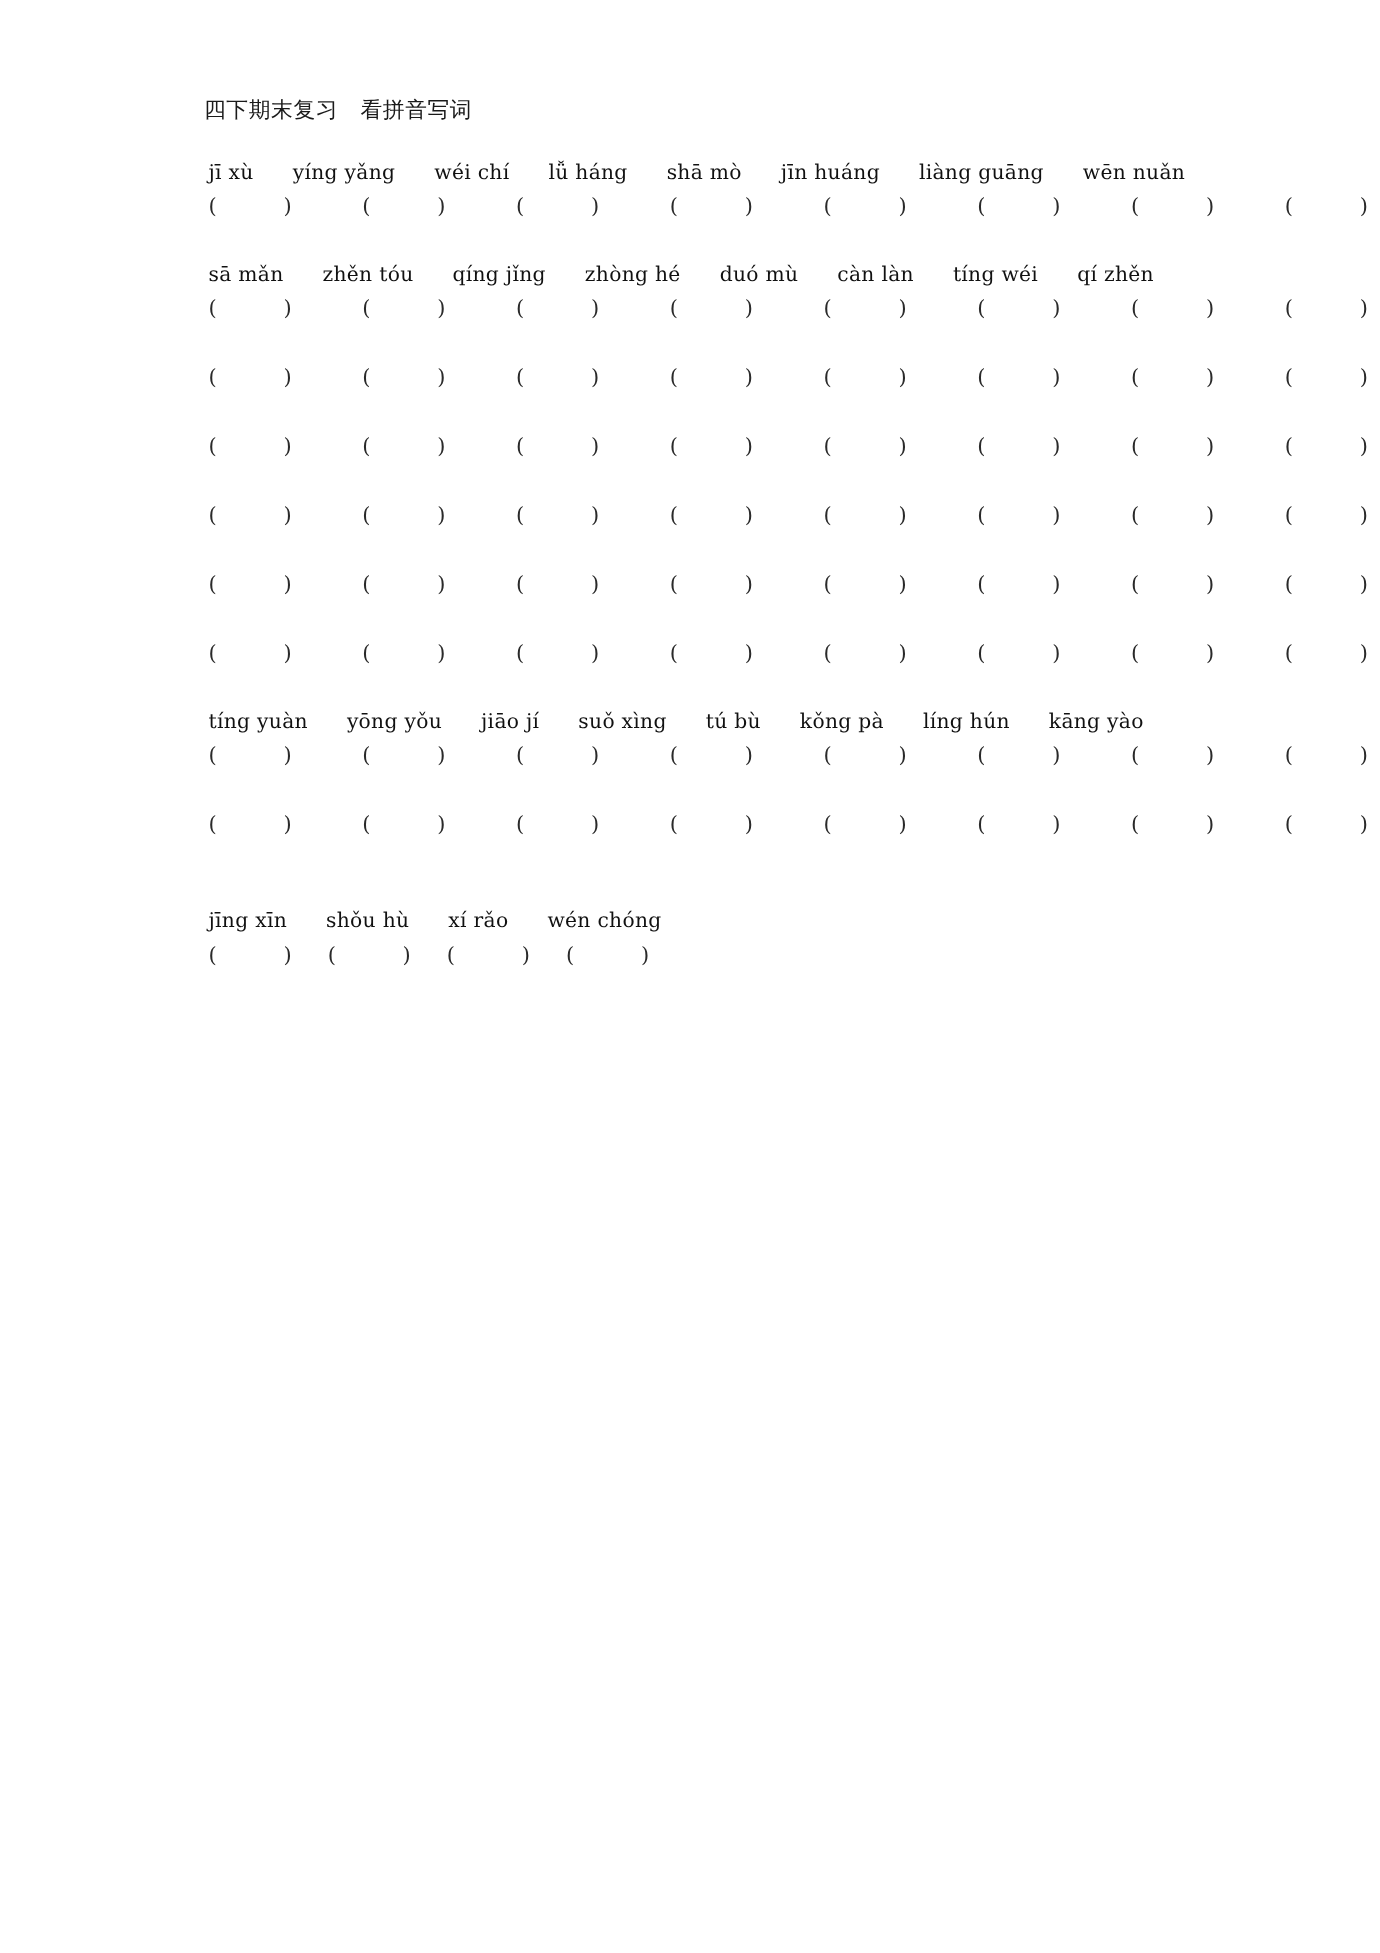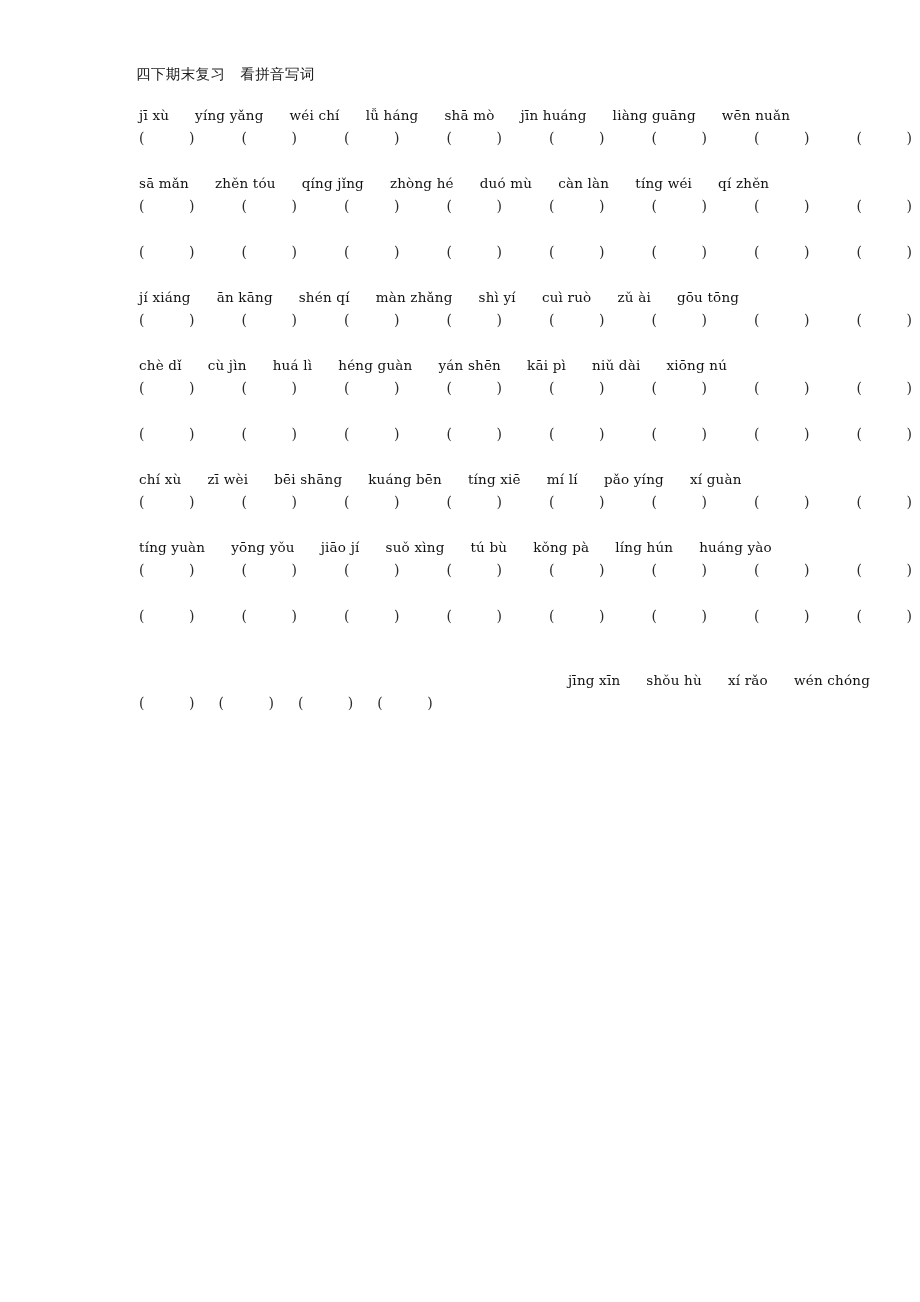--- a/index.html
+++ b/index.html
@@ -45,21 +45,21 @@
   }
 
   .ex-row {
     position: relative;
     margin-bottom: 21px;
   }
 
   .pinyin-line {
     position: relative;
     padding-left: 139px;
-    padding-right: 24px;
+    padding-right: 8px;
     font-family: "DejaVu Serif", "Liberation Serif", serif;
     font-size: 13.5px;
     line-height: 22px;
     letter-spacing: 0.2px;
     white-space: normal;
     color: #111111;
   }
 
   .pinyin-word {
     display: inline-block;
@@ -79,21 +79,21 @@
     justify-content: space-between;
     box-sizing: border-box;
   }
 
   .paren-cell {
     white-space: pre;
     letter-spacing: 0;
   }
   .sp-b .pinyin-word { margin-right: 26px; }
 
-  .last-row { margin-top: 40px; text-align: right; }
+  .last-row { margin-top: 40px; }
 
   .paren-line.short {
     width: 520px;
     justify-content: flex-start;
   }
   .paren-line.short .paren-cell { margin-right: 24px; }
 </style>
 </head>
 <body>
 
@@ -134,34 +134,32 @@
           <span class="paren-cell">(          )</span>
           <span class="paren-cell">(          )</span>
           <span class="paren-cell">(          )</span>
           <span class="paren-cell">(          )</span>
           <span class="paren-cell">(          )</span>
           <span class="paren-cell">(          )</span>
           <span class="paren-cell">(          )</span>
         </div>
       </div>
       <div class="ex-row" id="row-4">
-        <div class="pinyin-line sp-b"><span class="pinyin-word">jí xiáng</span><span class="pinyin-word">ān kāng</span><span class="pinyin-word">shén qí</span><span class="pinyin-word">màn zhǎng</span><span class="pinyin-word">shì yí</span><span class="pinyin-word">cuì ruò</span><span class="pinyin-word">zǔ ài</span><span class="pinyin-word">gōu tōng</span></div>
         <div class="paren-line">
           <span class="paren-cell">(          )</span>
           <span class="paren-cell">(          )</span>
           <span class="paren-cell">(          )</span>
           <span class="paren-cell">(          )</span>
           <span class="paren-cell">(          )</span>
           <span class="paren-cell">(          )</span>
           <span class="paren-cell">(          )</span>
           <span class="paren-cell">(          )</span>
         </div>
       </div>
       <div class="ex-row" id="row-5">
-        <div class="pinyin-line sp-b"><span class="pinyin-word">chè dǐ</span><span class="pinyin-word">cù jìn</span><span class="pinyin-word">huá lì</span><span class="pinyin-word">héng guàn</span><span class="pinyin-word">yán shēn</span><span class="pinyin-word">kāi pì</span><span class="pinyin-word">niǔ dài</span><span class="pinyin-word">xiōng nú</span></div>
         <div class="paren-line">
           <span class="paren-cell">(          )</span>
           <span class="paren-cell">(          )</span>
           <span class="paren-cell">(          )</span>
           <span class="paren-cell">(          )</span>
           <span class="paren-cell">(          )</span>
           <span class="paren-cell">(          )</span>
           <span class="paren-cell">(          )</span>
           <span class="paren-cell">(          )</span>
         </div>
@@ -172,34 +170,33 @@
           <span class="paren-cell">(          )</span>
           <span class="paren-cell">(          )</span>
           <span class="paren-cell">(          )</span>
           <span class="paren-cell">(          )</span>
           <span class="paren-cell">(          )</span>
           <span class="paren-cell">(          )</span>
           <span class="paren-cell">(          )</span>
         </div>
       </div>
       <div class="ex-row" id="row-7">
-        <div class="pinyin-line sp-b"><span class="pinyin-word">chí xù</span><span class="pinyin-word">zī wèi</span><span class="pinyin-word">bēi shāng</span><span class="pinyin-word">kuáng bēn</span><span class="pinyin-word">tíng xiē</span><span class="pinyin-word">mí lí</span><span class="pinyin-word">pǎo yíng</span><span class="pinyin-word">xí guàn</span></div>
         <div class="paren-line">
           <span class="paren-cell">(          )</span>
           <span class="paren-cell">(          )</span>
           <span class="paren-cell">(          )</span>
           <span class="paren-cell">(          )</span>
           <span class="paren-cell">(          )</span>
           <span class="paren-cell">(          )</span>
           <span class="paren-cell">(          )</span>
           <span class="paren-cell">(          )</span>
         </div>
       </div>
       <div class="ex-row" id="row-8">
-        <div class="pinyin-line sp-b"><span class="pinyin-word">tíng yuàn</span><span class="pinyin-word">yōng yǒu</span><span class="pinyin-word">jiāo jí</span><span class="pinyin-word">suǒ xìng</span><span class="pinyin-word">tú bù</span><span class="pinyin-word">kǒng pà</span><span class="pinyin-word">líng hún</span><span class="pinyin-word">huáng yào</span></div>
+        <div class="pinyin-line sp-b"><span class="pinyin-word">tíng yuàn</span><span class="pinyin-word">yōng yǒu</span><span class="pinyin-word">jiāo jí</span><span class="pinyin-word">suǒ xìng</span><span class="pinyin-word">tú bù</span><span class="pinyin-word">kǒng pà</span><span class="pinyin-word">líng hún</span><span class="pinyin-word">kāng yào</span></div>
         <div class="paren-line">
           <span class="paren-cell">(          )</span>
           <span class="paren-cell">(          )</span>
           <span class="paren-cell">(          )</span>
           <span class="paren-cell">(          )</span>
           <span class="paren-cell">(          )</span>
           <span class="paren-cell">(          )</span>
           <span class="paren-cell">(          )</span>
           <span class="paren-cell">(          )</span>
         </div>

